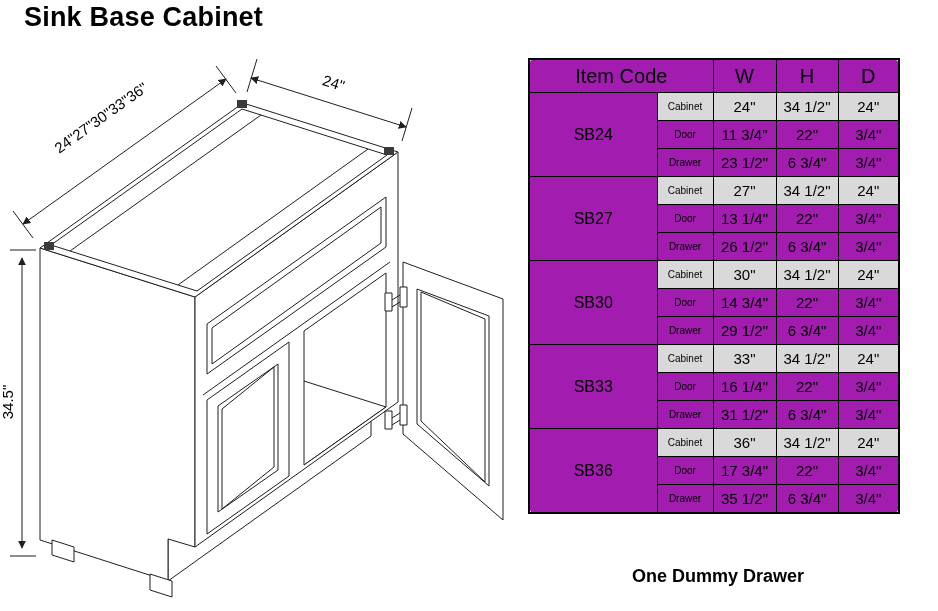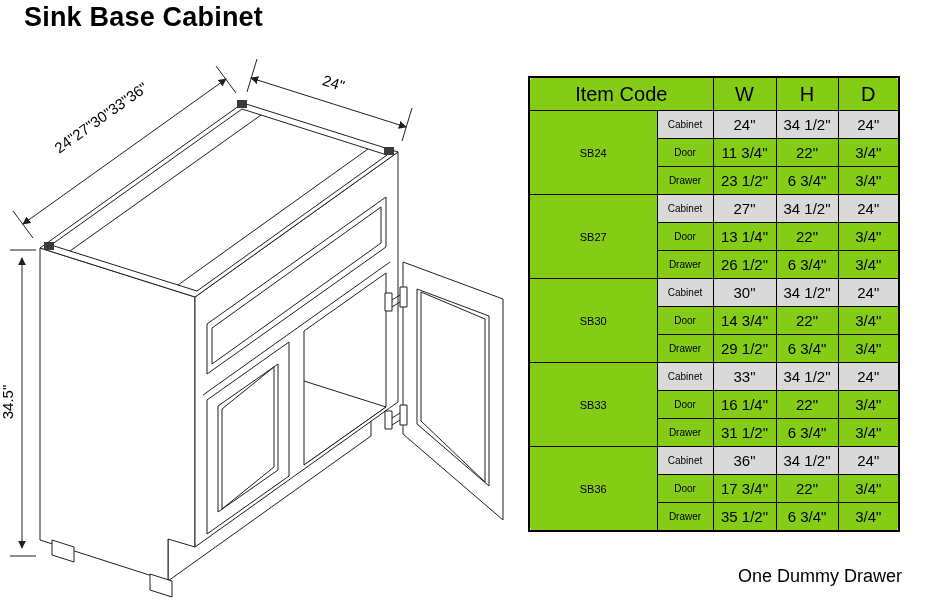--- a/index.html
+++ b/index.html
@@ -7,33 +7,33 @@
         font-family:"Liberation Sans",sans-serif;color:#000;}
   .title{position:absolute;left:24px;top:2px;margin:0;font-size:27px;font-weight:800;
          letter-spacing:.2px;color:#000;}
   .drawing{position:absolute;left:0;top:0;}
   .drawing *{vector-effect:non-scaling-stroke;}
   .ln{stroke:#1f1f1f;stroke-width:1;fill:none;}
   .face{stroke:#1f1f1f;stroke-width:1;fill:#ffffff;}
   .bracket{fill:#3a3a3a;stroke:none;}
   .dim-line{stroke:#1f1f1f;stroke-width:1;fill:none;}
   .dim-text{font-family:"Liberation Sans",sans-serif;font-size:15px;fill:#000;}
-  .spec-table{position:absolute;left:528px;top:76px;border-collapse:collapse;
-              table-layout:fixed;width:370px;background:#84cc16;border-radius:9px;}
+  .spec-table{position:absolute;left:528px;top:58px;border-collapse:collapse;
+              table-layout:fixed;width:370px;background:#a21caf;border-radius:9px;}
   .spec-table th,.spec-table td{border:1px solid #000;text-align:center;vertical-align:middle;
               padding:1px 2px;overflow:hidden;white-space:nowrap;}
   .spec-table{border:2px solid #000;}
   .spec-table th{font-size:20px;font-weight:400;height:30px;}
   .spec-table td{height:25px;}
-  td.code{font-size:11px;}
+  td.code{font-size:16px;}
   td.part{font-size:10px;}
   td.val{font-size:15px;}
   .shaded{background:#d9d9d9;}
-  .footnote{position:absolute;left:632px;top:566px;width:270px;text-align:right;
-            font-size:18px;font-weight:400;}
+  .footnote{position:absolute;left:632px;top:566px;width:270px;text-align:left;
+            font-size:18px;font-weight:700;}
 </style>
 </head>
 <body>
 
 <div class="page">
 
   <h1 class="title">Sink Base Cabinet</h1>
 
   <svg class="drawing" width="522" height="611" viewBox="0 0 522 611" xmlns="http://www.w3.org/2000/svg">
     <defs>

